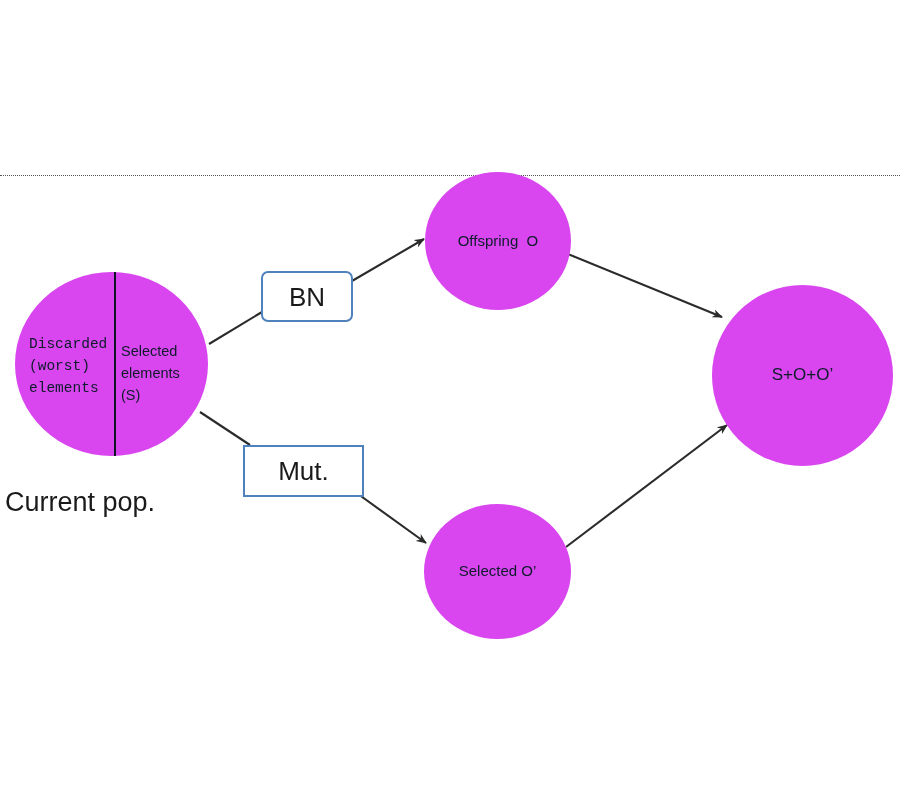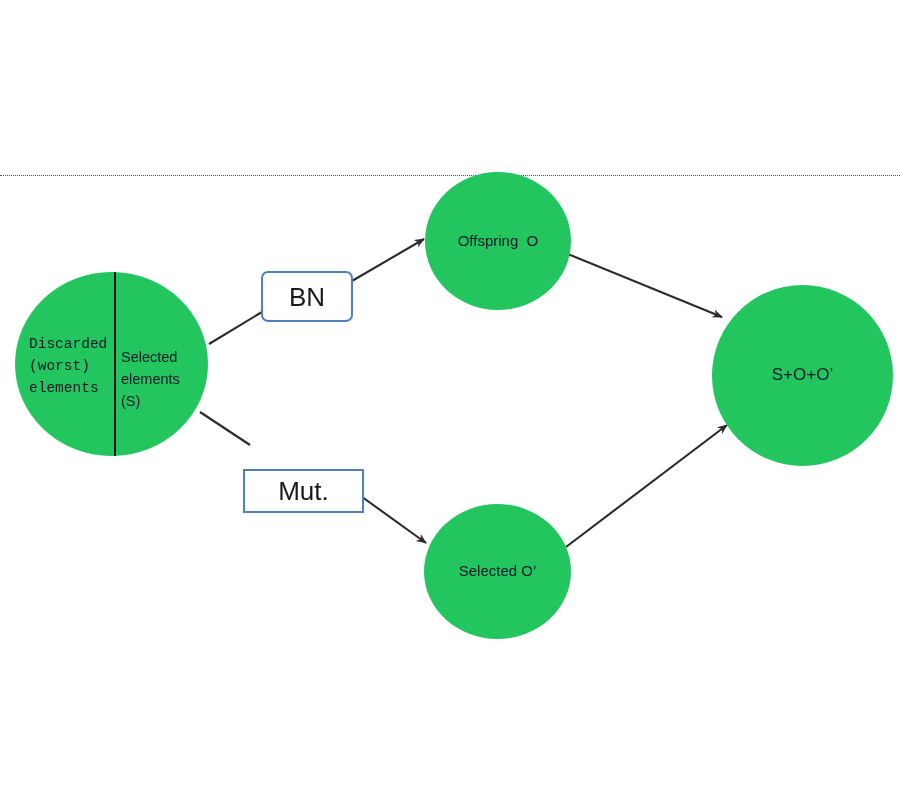--- a/index.html
+++ b/index.html
@@ -36,21 +36,21 @@
     left: 0;
     top: 0;
     width: 900px;
     height: 800px;
   }
 
   
   .node-circle {
     position: absolute;
     border-radius: 50%;
-    background: #22c55e;
+    background: #d946ef;
     display: flex;
     align-items: center;
     justify-content: center;
     box-sizing: border-box;
   }
   .node-label {
     color: #0d1b2a;
     font-size: 15px;
     line-height: 1.22;
     text-align: center;
@@ -76,21 +76,21 @@
   }
   .half-label {
     position: absolute;
     color: #0d1b2a;
     font-size: 14.5px;
     line-height: 1.52;
     white-space: pre-line;
     text-align: left;
   }
   #label-discarded { left: 14px;  top: 61px; font-family: Liberation Mono, monospace; }
-  #label-selected  { left: 106px; top: 74px; }
+  #label-selected  { left: 106px; top: 68px; }
 
   
   #circle-offspring-o {
     left: 425px;
     top: 172px;
     width: 146px;
     height: 138px;
   }
   
   #circle-offspring-op {
@@ -118,21 +118,21 @@
     justify-content: center;
     box-sizing: border-box;
     color: #1a1a1a;
   }
   .op-box-label {
     font-size: 26px;
     line-height: 1;
     color: #1a1a1a;
   }
   #box-bn  { left: 261px; top: 271px; width: 92px;  height: 51px; border-radius: 7px; }
-  #box-mut { left: 243px; top: 445px; width: 121px; height: 44px; margin-top: 24px; }
+  #box-mut { left: 243px; top: 445px; width: 121px; height: 52px; }
 
   
   .caption {
     position: absolute;
     color: #1a1a1a;
     font-size: 27px;
     line-height: 1;
     white-space: nowrap;
   }
   #caption-current { left: 5px;   top: 489px; }
@@ -188,15 +188,16 @@
   </div>
 
   <div class="node-circle" id="circle-offspring-op">
     <span class="node-label">Selected O’</span>
   </div>
 
   <div class="node-circle" id="circle-new">
     <span class="node-label">S+O+O’</span>
   </div>
 
+  <div class="caption" id="caption-current">Current pop.</div>
 
 
 </div>
 
 </body></html>

